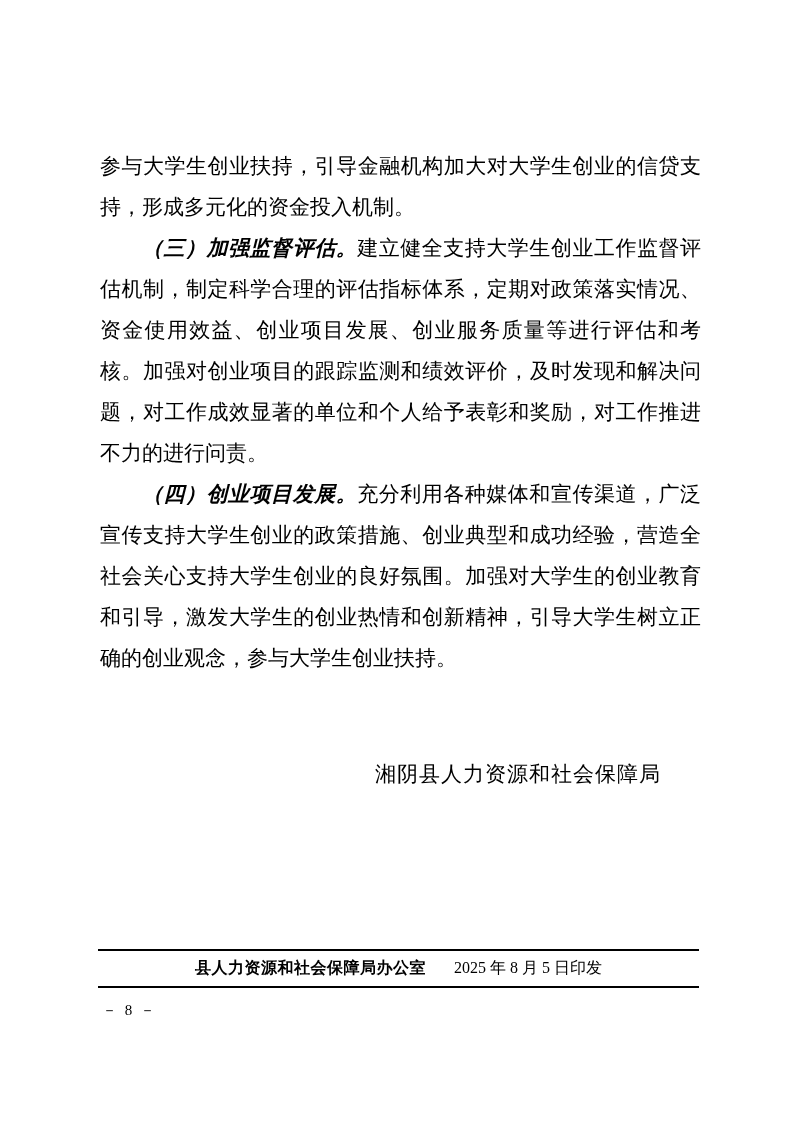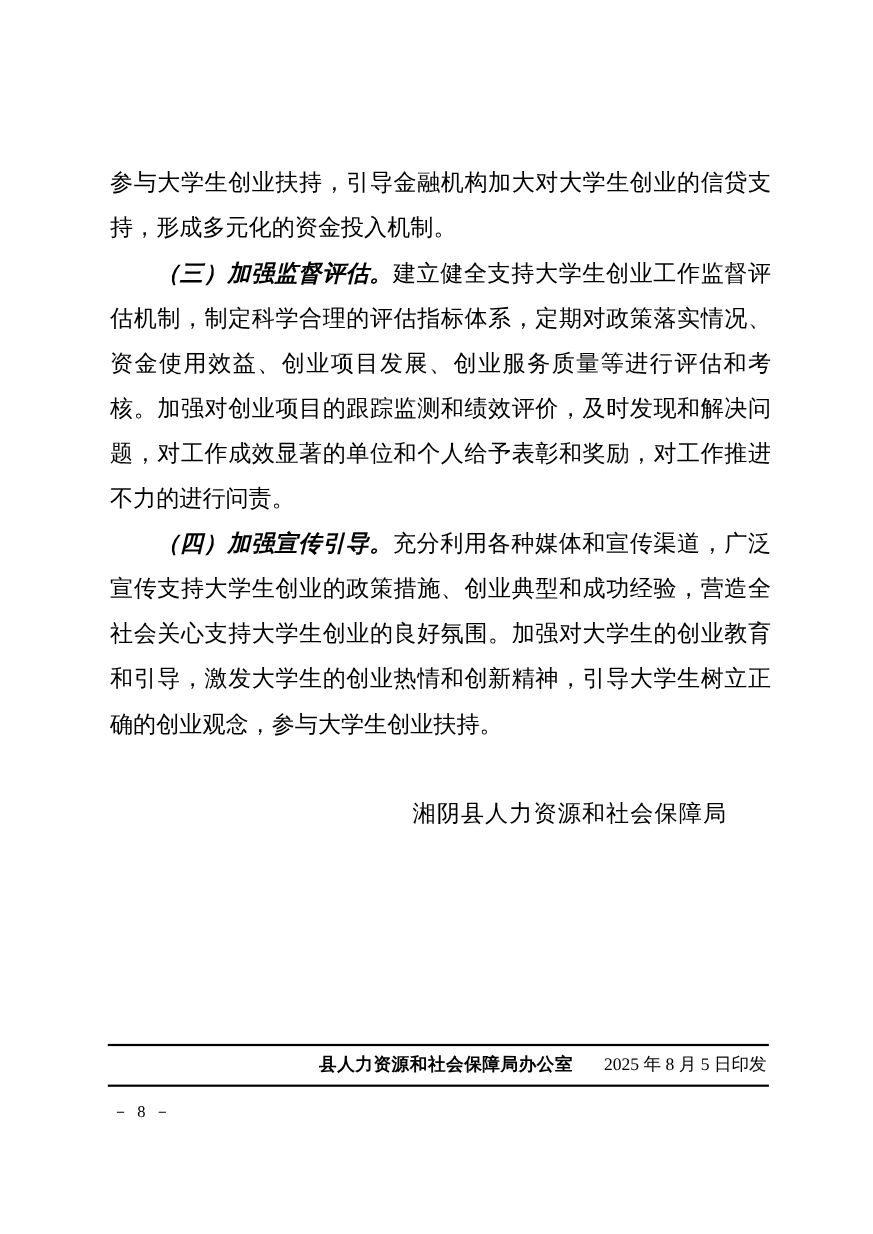--- a/index.html
+++ b/index.html
@@ -32,21 +32,21 @@
   }
   .para.indent {
     text-indent: 42px;
   }
   .lead {
     font-weight: bold;
     font-style: italic;
   }
   .signature {
     position: absolute;
-    top: 724px;
+    top: 759px;
     left: 368px;
     width: 300px;
     text-align: center;
     font-size: 21px;
   }
   .signature .issuer {
     line-height: 30px;
     margin-bottom: 8px;
     letter-spacing: 1px;
     white-space: nowrap;
@@ -59,21 +59,21 @@
     position: absolute;
     top: 949px;
     left: 98px;
     width: 601px;
     border-top: 2px solid #000000;
     border-bottom: 2px solid #000000;
     box-sizing: border-box;
   }
   .footer-row {
     display: flex;
-    justify-content: flex-end;
+    justify-content: center;
     align-items: center;
     padding: 7px 2px;
     font-size: 16px;
     gap: 28px;
   }
   .footer-office {
     font-weight: bold;
     font-family: "Liberation Sans", "DejaVu Sans", sans-serif;
     letter-spacing: 0.5px;
   }
@@ -89,21 +89,21 @@
   }
 </style>
 </head>
 <body>
 
 <div class="page">
 
   <div class="body-text">
     <p class="para"><span>参与大学生创业扶持，引导金融机构加大对大学生创业的信贷支持，形成多元化的资金投入机制。</span></p>
     <p class="para indent"><span class="lead">（三）加强监督评估。</span><span>建立健全支持大学生创业工作监督评估机制，制定科学合理的评估指标体系，定期对政策落实情况、资金使用效益、创业项目发展、创业服务质量等进行评估和考核。加强对创业项目的跟踪监测和绩效评价，及时发现和解决问题，对工作成效显著的单位和个人给予表彰和奖励，对工作推进不力的进行问责。</span></p>
-    <p class="para indent"><span class="lead">（四）加强宣传引导。</span><span>充分利用各种媒体和宣传渠道，广泛宣传支持大学生创业的政策措施、创业典型和成功经验，营造全社会关心支持大学生创业的良好氛围。加强对大学生的创业教育和引导，激发大学生的创业热情和创新精神，引导大学生树立正确的创业观念，参与大学生创业扶持。</span></p>
+    <p class="para indent"><span class="lead">（四）创业项目发展。</span><span>充分利用各种媒体和宣传渠道，广泛宣传支持大学生创业的政策措施、创业典型和成功经验，营造全社会关心支持大学生创业的良好氛围。加强对大学生的创业教育和引导，激发大学生的创业热情和创新精神，引导大学生树立正确的创业观念，参与大学生创业扶持。</span></p>
   </div>
 
   <div class="signature">
     <div class="issuer">湘阴县人力资源和社会保障局</div>
   </div>
 
   <div class="footer">
     <div class="footer-row">
       <span class="footer-office">县人力资源和社会保障局办公室</span>
       <span class="footer-date">2025 年 8 月 5 日印发</span>

